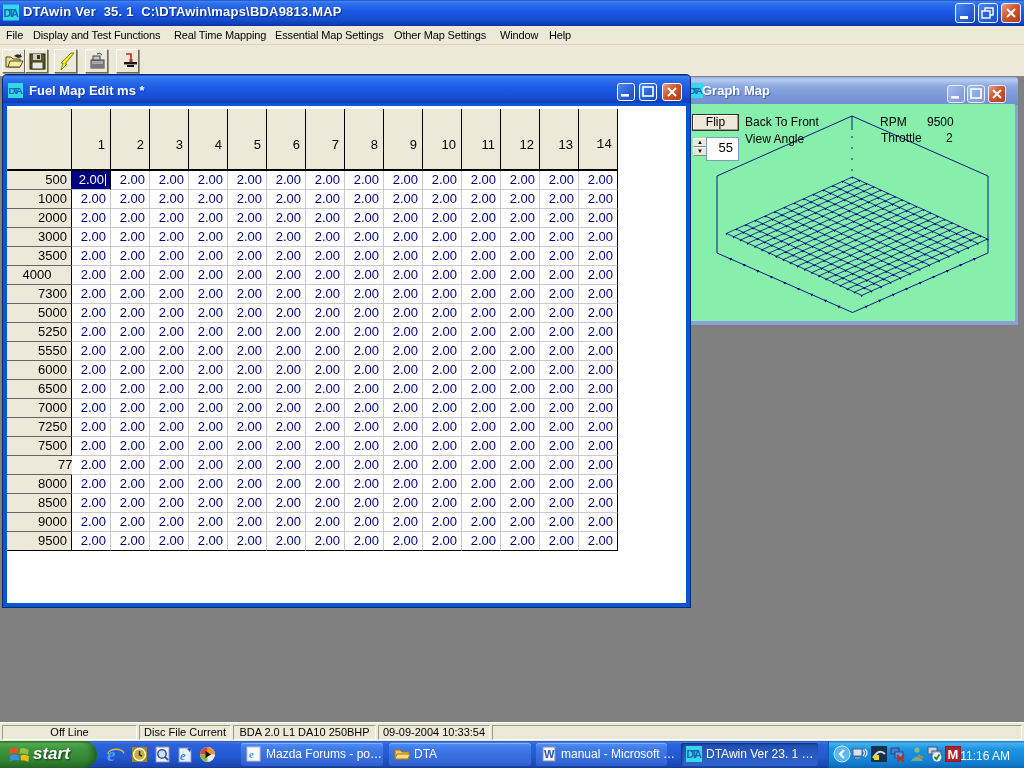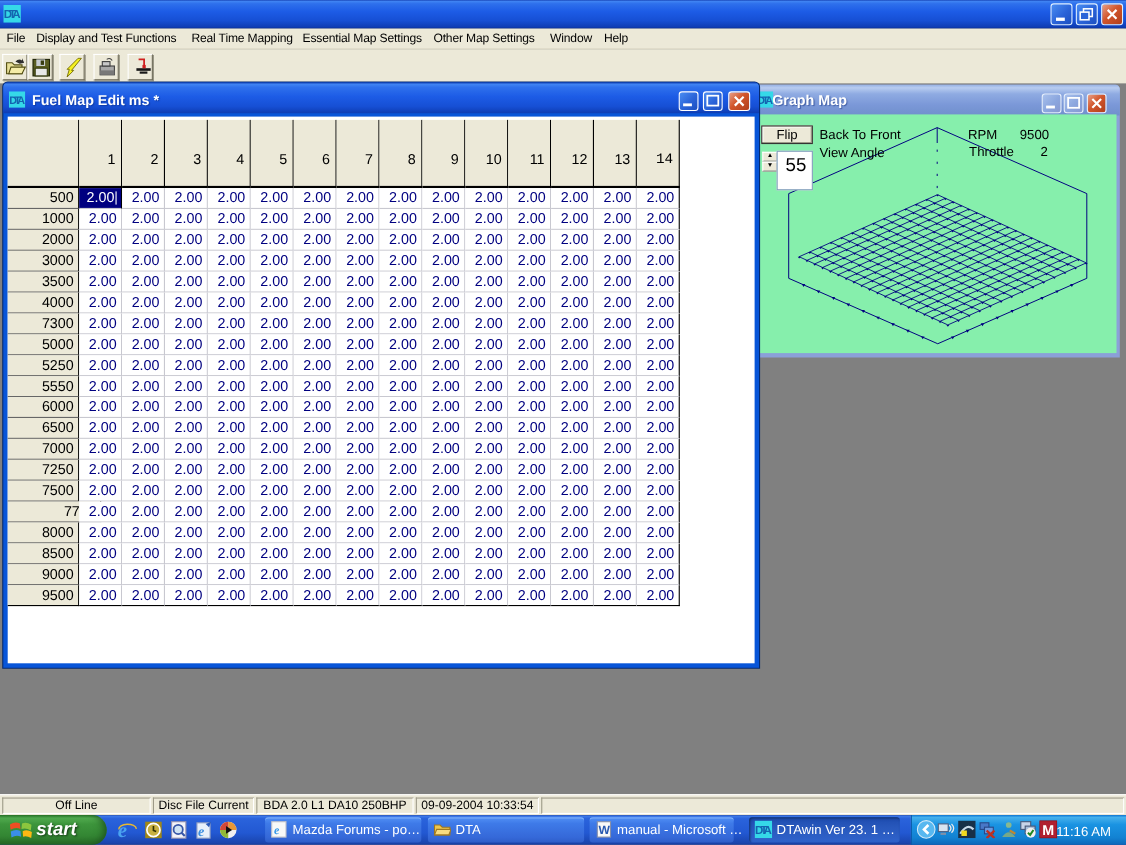--- a/index.html
+++ b/index.html
@@ -46,22 +46,22 @@
  font-size:13px;color:#000;text-align:right;padding-right:4px;line-height:18px;}
 .td{position:absolute;top:0;height:100%;background:#fff;border-right:1px solid #c8c8d0;border-bottom:1px solid #c8c8d0;
  font-size:13px;color:#000080;text-align:right;padding-right:4px;line-height:18px;}
 .td.sel{background:#000080;color:#fff;border-right:1px solid #000;}
 .cur{display:inline-block;width:1px;height:12px;background:#fff;vertical-align:-2px;margin-left:1px;}
 
 .flipbtn{position:absolute;left:3px;top:10px;width:47px;height:17px;background:#ece9d8;border:1px solid #333;
  box-shadow:inset -1px -1px 0 #9d9a88, inset 1px 1px 0 #fff;font-size:12px;text-align:center;line-height:15px;color:#000;}
 .spin{position:absolute;left:4px;top:34px;width:14px;height:19px;}
 .spin div{position:absolute;left:0;width:14px;height:9px;background:#ece9d8;border:1px solid;border-color:#fff #888 #888 #fff;font-size:6px;line-height:7px;text-align:center;color:#000;}
-.numbox{position:absolute;left:17px;top:33px;width:33px;height:36px;background:#fff;border:1px solid #7f9db9;
- font-size:17px;text-align:right;padding:2px 5px 0 0;color:#000;}
+.numbox{position:absolute;left:17px;top:33px;width:33px;height:24px;background:#fff;border:1px solid #7f9db9;
+ font-size:13px;text-align:right;padding:2px 5px 0 0;color:#000;}
 .glabel{position:absolute;font-size:12px;color:#000;white-space:pre;}
 
 #statusbar{left:0;top:722px;width:1024px;height:19px;background:#ece9d8;border-top:1px solid #fff;}
 .spanel{position:absolute;top:2px;height:15px;border:1px solid;border-color:#9d9a88 #fff #fff #9d9a88;
  font-size:11px;color:#000;text-align:center;line-height:13px;white-space:nowrap;overflow:hidden;}
 
 #taskbar{left:0;top:741px;width:1024px;height:27px;
  background:linear-gradient(180deg,#1e4fbe 0%,#3c78e8 4%,#2a63dc 12%,#2258d2 60%,#1a45ae 94%,#15389a 100%);}
 #startbtn{position:absolute;left:0;top:0;width:97px;height:27px;border-radius:0 14px 14px 0;
  background:linear-gradient(180deg,#2a7a2a 0%,#52ac50 10%,#3d953c 30%,#338633 70%,#256725 100%);
@@ -79,20 +79,21 @@
  box-shadow:inset 1px 0 0 #0a5aa8;}
 #tray .time{position:absolute;right:14px;top:8px;color:#fff;font-size:12px;}
 .trayicon{position:absolute;top:5px;width:16px;height:16px;}
 </style></head><body>
 <div id="screen">
     <div id="titlebar" class="abs">
       <svg class="abs" style="left:3px;top:4px;" width="16" height="17" viewBox="0 0 16 16">
         <rect x="0" y="0" width="16" height="16" fill="#35d8e8"></rect>
         <text x="0.4" y="12" font-size="10.5" font-weight="bold" fill="#1464b0" textLength="15.4" font-family="Liberation Sans">DTA</text>
       </svg>
+      <div class="ttext">DTAwin Ver  35. 1  C:\DTAwin\maps\BDA9813.MAP</div>
       <div class="capbtn" style="left:955px;">
         <svg width="18" height="18">
           <rect x="4" y="12" width="8" height="3" fill="#fff"></rect>
         </svg>
       </div>
       <div class="capbtn" style="left:978px;">
         <svg width="18" height="18">
           <rect x="6" y="4" width="8" height="7" fill="none" stroke="#fff" stroke-width="1.4"></rect>
           <rect x="3" y="7" width="8" height="7" fill="#2a63d8" stroke="#fff" stroke-width="1.4"></rect>
         </svg>
@@ -673,21 +674,21 @@
 <div class="td" style="left:299.0px;width:39.0px;">2.00</div>
 <div class="td" style="left:338.0px;width:39.0px;">2.00</div>
 <div class="td" style="left:377.0px;width:39.0px;">2.00</div>
 <div class="td" style="left:416.0px;width:39.0px;">2.00</div>
 <div class="td" style="left:455.0px;width:39.0px;">2.00</div>
 <div class="td" style="left:494.0px;width:39.0px;">2.00</div>
 <div class="td" style="left:533.0px;width:39.0px;">2.00</div>
 <div class="td" style="left:572.0px;width:39.0px;border-right:1px solid #000;">2.00</div>
 </div>
 <div class="tr" style="left:0px;top:160.0px;height:19.0px;">
-<div class="rh" style="left:0;width:65.0px;">4000</div>
+<div class="rh" style="left:0;width:65.0px;text-align:center;">4000</div>
 <div class="td" style="left:65.0px;width:39.0px;">2.00</div>
 <div class="td" style="left:104.0px;width:39.0px;">2.00</div>
 <div class="td" style="left:143.0px;width:39.0px;">2.00</div>
 <div class="td" style="left:182.0px;width:39.0px;">2.00</div>
 <div class="td" style="left:221.0px;width:39.0px;">2.00</div>
 <div class="td" style="left:260.0px;width:39.0px;">2.00</div>
 <div class="td" style="left:299.0px;width:39.0px;">2.00</div>
 <div class="td" style="left:338.0px;width:39.0px;">2.00</div>
 <div class="td" style="left:377.0px;width:39.0px;">2.00</div>
 <div class="td" style="left:416.0px;width:39.0px;">2.00</div>

